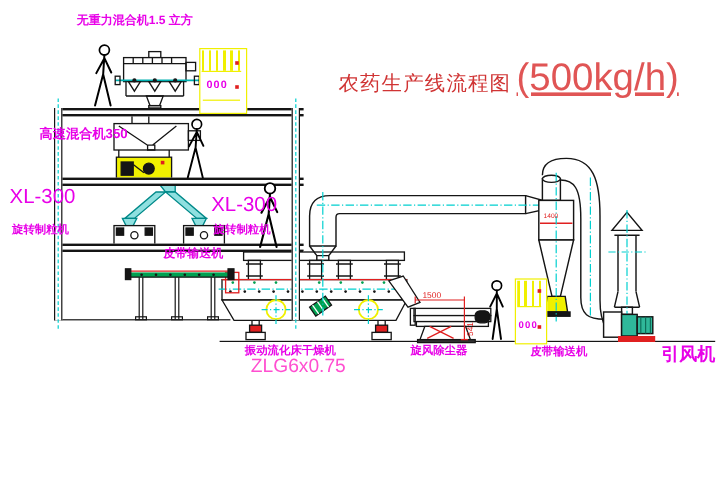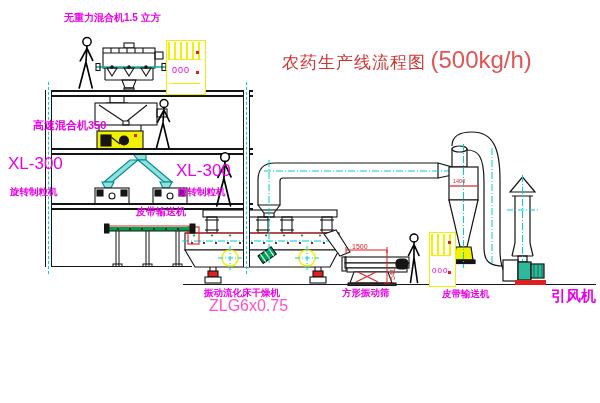--- a/index.html
+++ b/index.html
@@ -9,29 +9,29 @@
   }
   .lbl{position:absolute;color:#e800e8;font-weight:bold;white-space:nowrap;line-height:1;z-index:10;text-align:right;}
   .model{color:#ff4fd0;font-weight:normal;}
   .dim{position:absolute;color:#e02020;font-weight:normal;white-space:nowrap;line-height:1;z-index:11;}
   .slab{position:absolute;left:45px;width:208px;height:3px;border-top:2px solid #151515;border-bottom:2px solid #151515;background:#fff;z-index:4;}
   .wall{position:absolute;width:5px;border-left:1.5px solid #151515;border-right:1.5px solid #151515;background:#fff;z-index:4;}
   .cl-v{position:absolute;width:0;border-left:1px dashed #00d0d0;z-index:5;}
   .groundline{position:absolute;height:0;border-top:1.6px solid #151515;z-index:1;}
   .cabinet{position:absolute;border:1.6px solid #f0f000;background:#fff;z-index:8;}
   .cab-slats{position:absolute;background:repeating-linear-gradient(90deg,#f0f000 0 2px,#ffffff 2px 6px);border-bottom:1.6px solid #f0f000;}
-  .cab-display{position:absolute;color:#e800e8;font-weight:normal;letter-spacing:1px;}
+  .cab-display{position:absolute;color:#e800e8;font-weight:bold;letter-spacing:1px;}
   .reddot{position:absolute;width:3px;height:3px;background:#e02020;}
   .cab-line{position:absolute;height:0;border-top:1.4px solid #f0f000;}
   .person{position:absolute;z-index:9;}
   svg{display:block;}
   .equip{position:absolute;z-index:3;}
   #title{position:absolute;left:282px;top:46px;z-index:12;white-space:nowrap;}
   #title .zh{font-size:17px;font-weight:normal;color:#d03434;letter-spacing:1px;}
-  #title .cap{font-size:24px;color:#e05555;font-weight:normal;}
+  #title .cap{font-size:32px;color:#e05555;font-weight:normal;text-decoration:underline;}
 </style>
 </head>
 <body>
 
 <div id="canvas">
 
   <div id="title">
     <span class="zh">农药生产线流程图</span>
     <span class="cap">(500kg/h)</span>
   </div>
@@ -282,29 +282,29 @@
     <div class="cab-line" style="left:2px;top:42px;width:31px"></div>
   </div>
   <div class="cabinet" style="left:429px;top:232px;width:25px;height:53px">
     <div class="cab-slats" style="left:1px;top:1px;width:20px;height:21px"></div>
     <div class="reddot" style="left:18px;top:8px"></div>
     <div class="cab-display" style="left:2px;top:33px;font-size:8px">000</div>
     <div class="reddot" style="left:18px;top:38px"></div>
   </div>
 
   <div class="lbl" style="left:64px;top:13px;font-size:10px">无重力混合机1.5 立方</div>
-  <div class="lbl" style="left:33px;top:120px;font-size:11px">高速混合机350</div>
+  <div class="lbl" style="left:33px;top:107px;font-size:11px">高速混合机350</div>
   <div class="lbl" style="left:8px;top:155px;font-size:17px;font-weight:normal">XL-300</div>
   <div class="lbl" style="left:10px;top:187px;font-size:9.5px">旋转制粒机</div>
   <div class="lbl" style="left:176px;top:162px;font-size:17px;font-weight:normal">XL-300</div>
   <div class="lbl" style="left:178px;top:187px;font-size:9.5px">旋转制粒机</div>
   <div class="lbl" style="left:136px;top:207px;font-size:10px">皮带输送机</div>
   <div class="lbl" style="left:204px;top:288px;font-size:9.5px">振动流化床干燥机</div>
   <div class="lbl model" style="left:209px;top:298px;font-size:16px">ZLG6x0.75</div>
-  <div class="lbl" style="left:342px;top:288px;font-size:9.5px">方形振动筛</div>
+  <div class="lbl" style="left:342px;top:288px;font-size:9.5px">旋风除尘器</div>
   <div class="lbl" style="left:442px;top:289px;font-size:9.5px">皮带输送机</div>
   <div class="lbl" style="left:551px;top:288px;font-size:15px">引风机</div>
 
   <div class="dim" style="left:352px;top:243px;font-size:7px">1500</div>
   <div class="dim" style="left:389px;top:280px;font-size:7px;transform:rotate(-90deg);transform-origin:0 0">541</div>
   <div class="dim" style="left:453px;top:179px;font-size:5.5px">1400</div>
 
 </div>
 
 </body></html>

